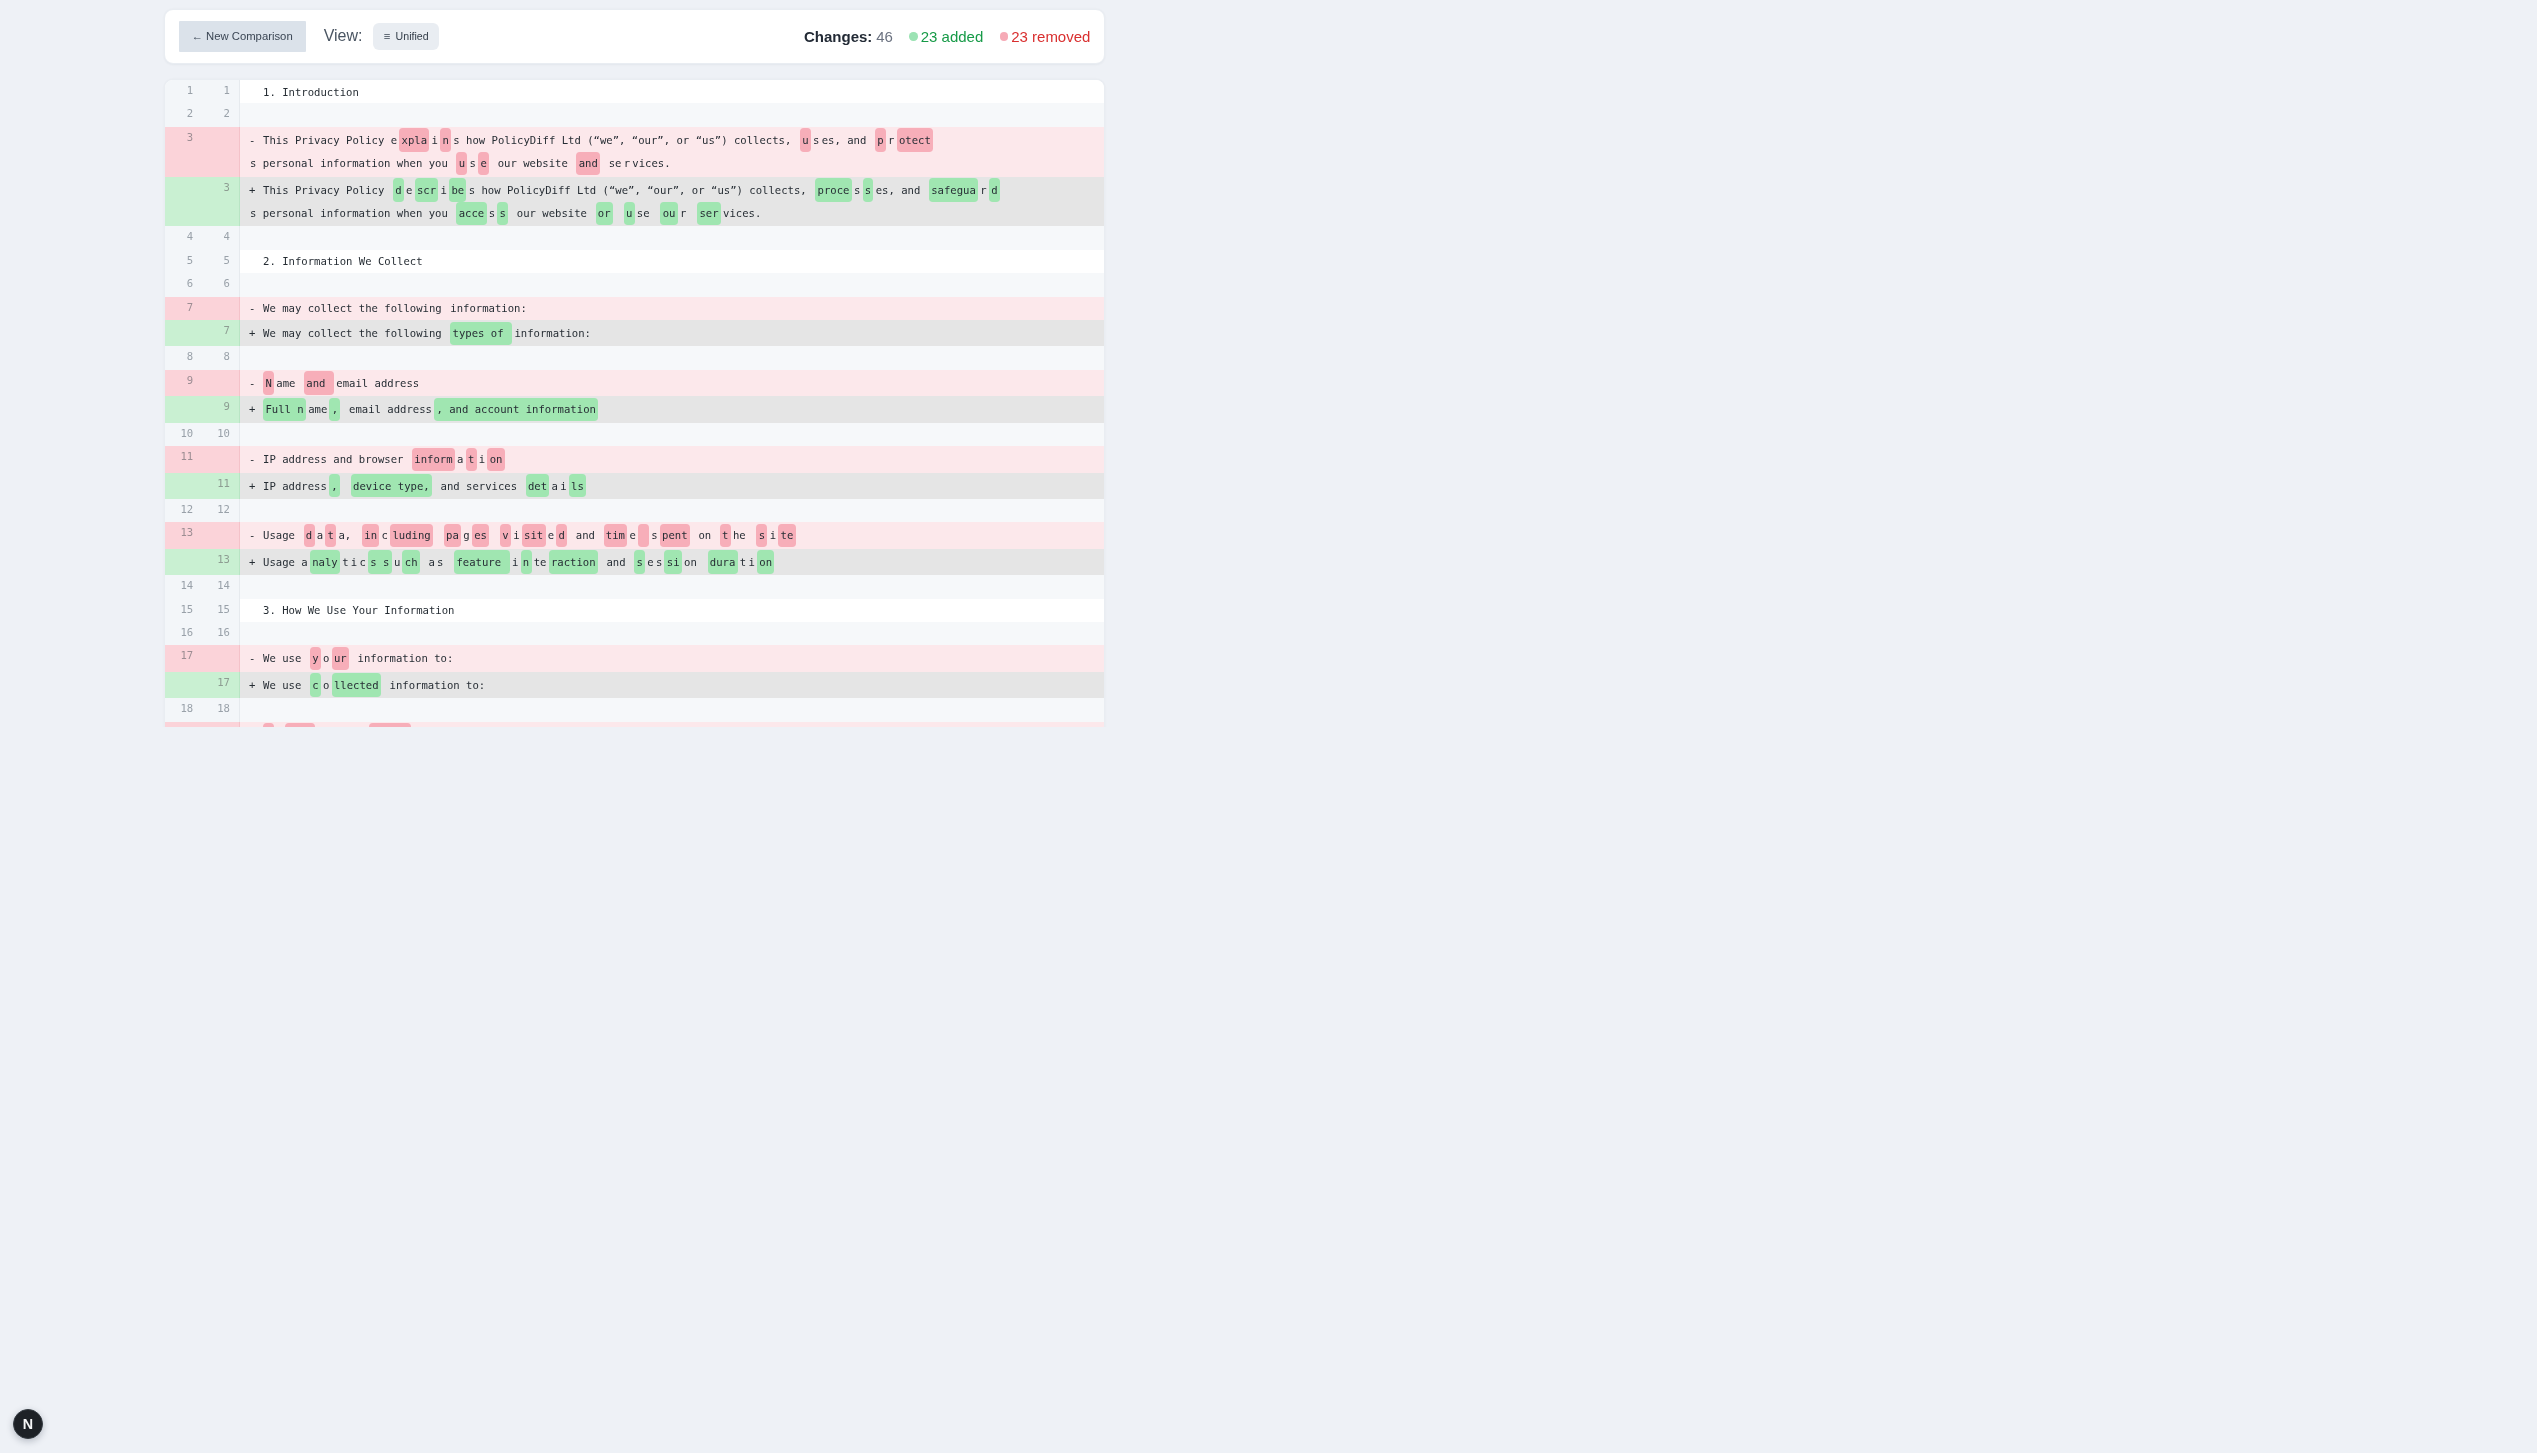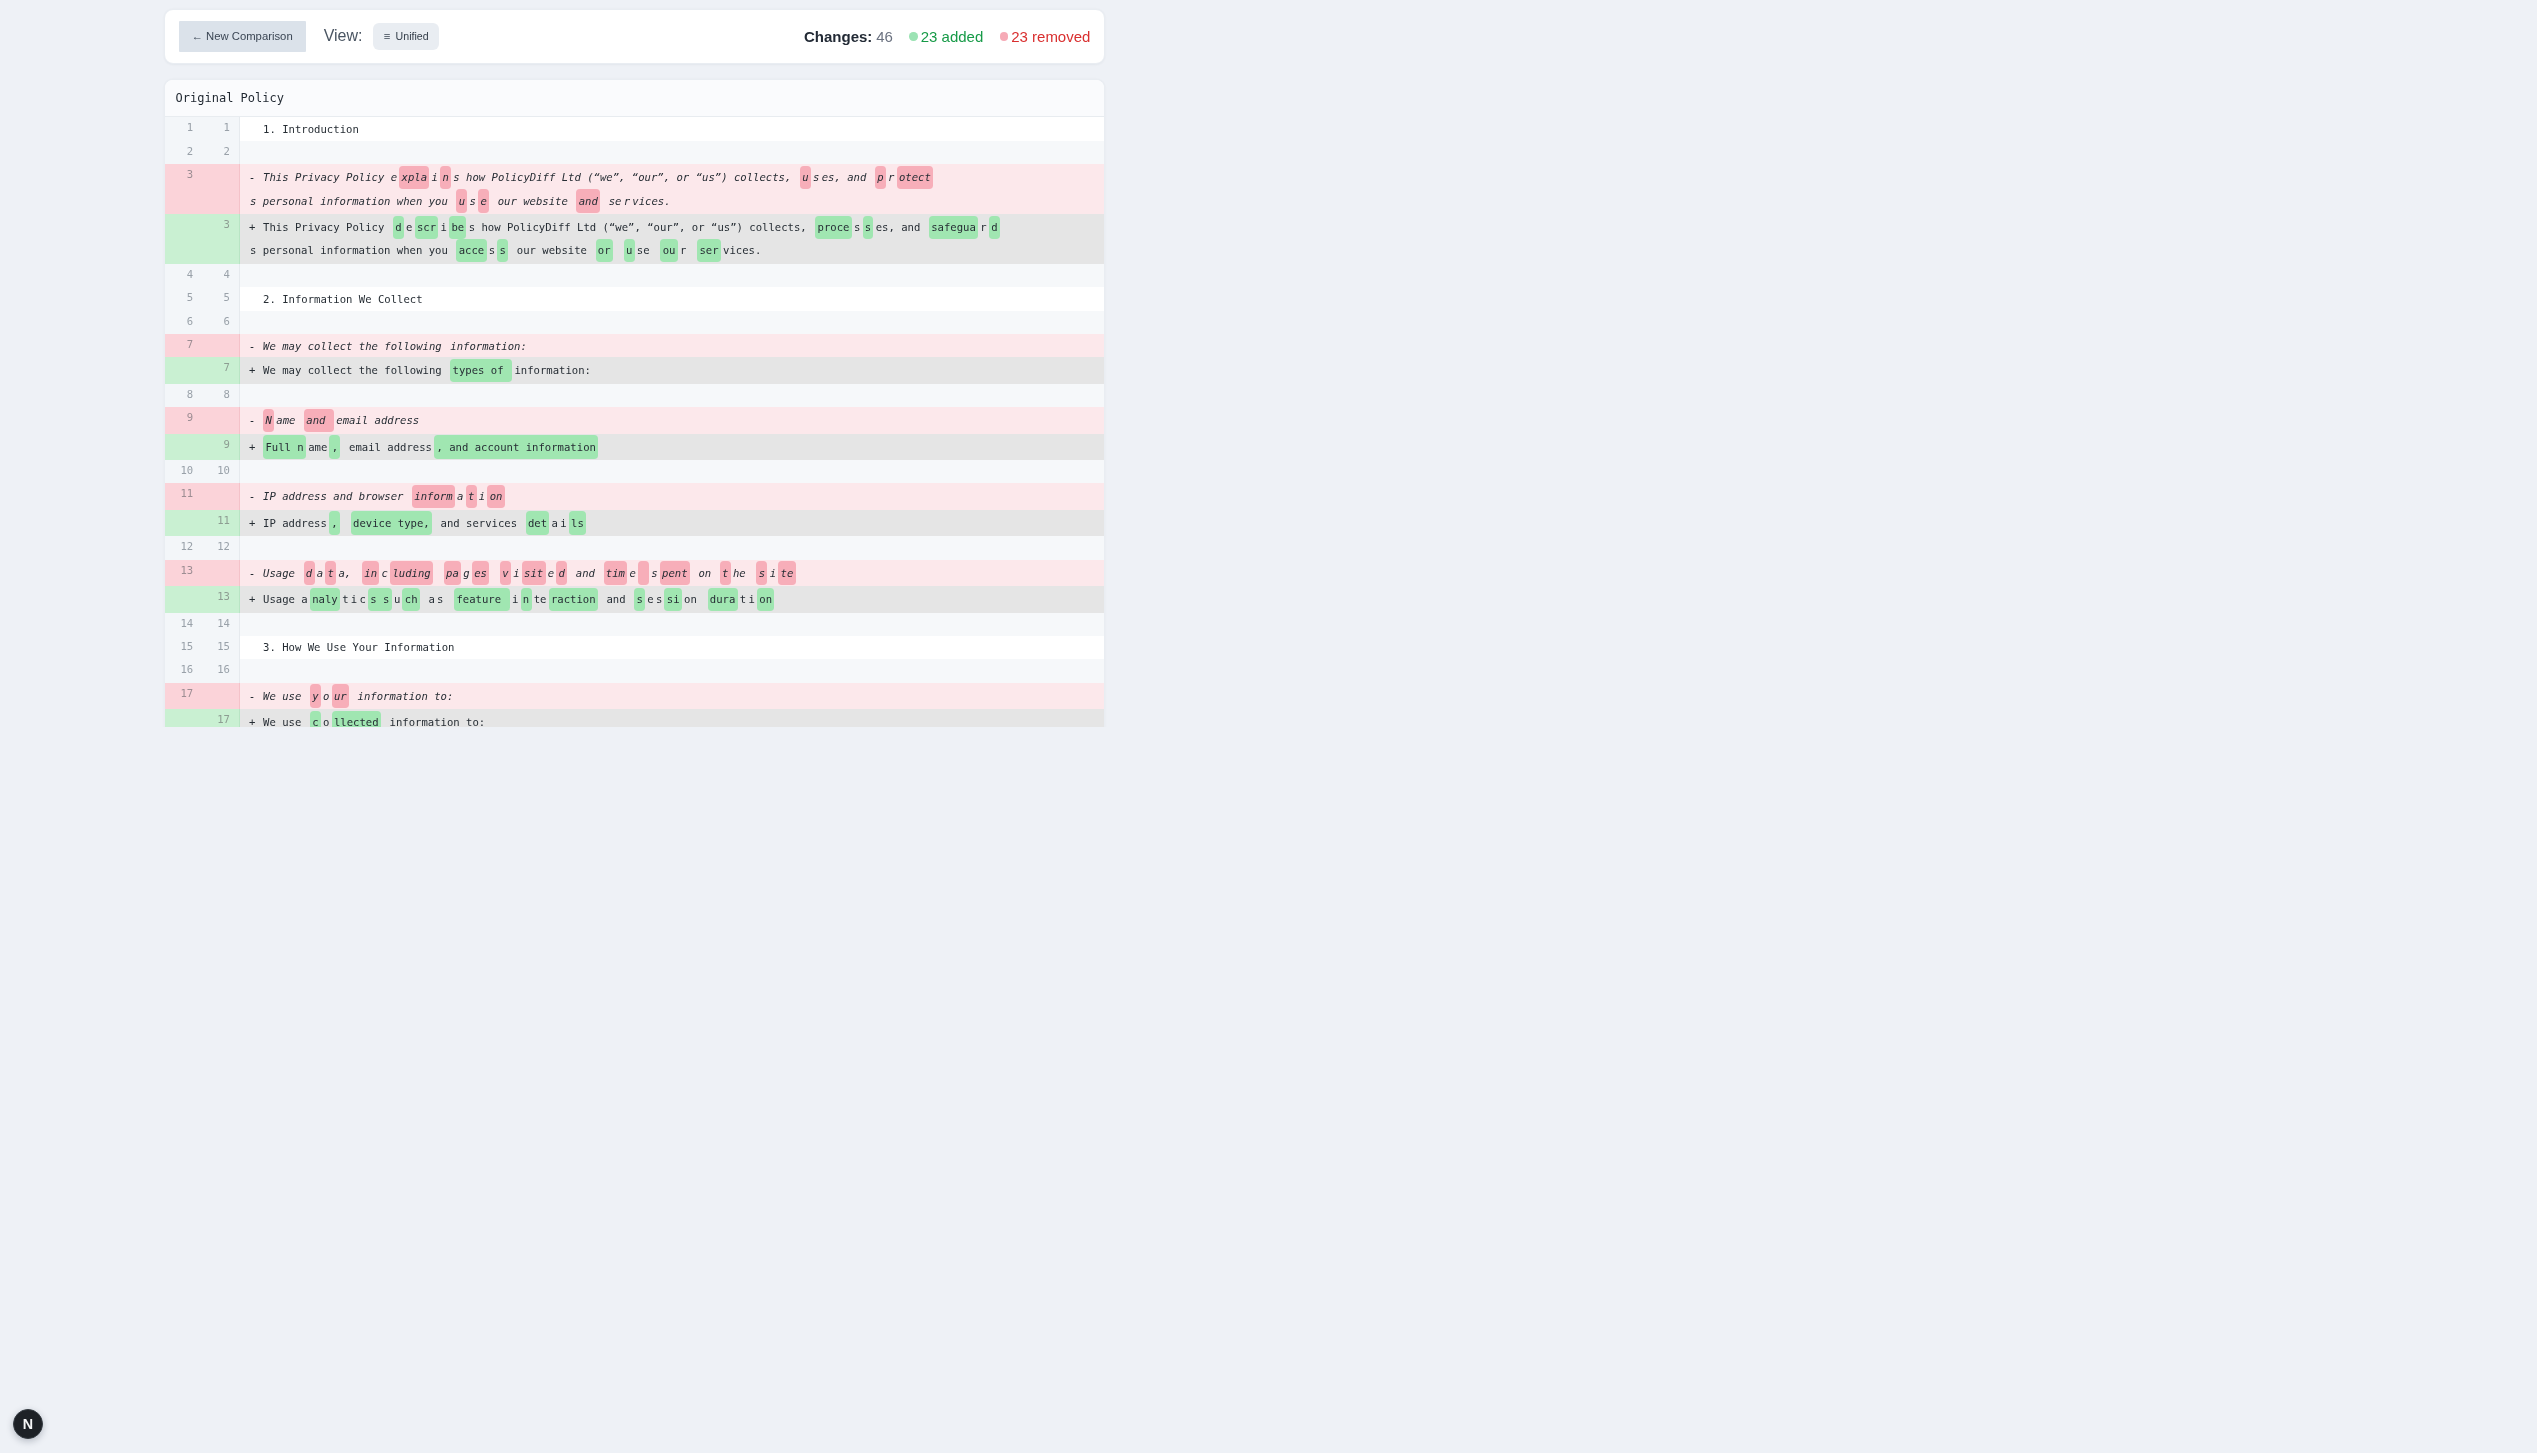--- a/index.html
+++ b/index.html
@@ -56,21 +56,21 @@
   }
 
   
   .diff-row{display:flex;font:10.6px/20.4px "DejaVu Sans Mono", monospace;color:#262d34;}
   .gutwrap{flex:0 0 73px;display:flex;border-right:0.8px solid #e6eaee;background:#f3f6f9;}
   .gut{width:35px;text-align:right;padding-right:6.8px;color:#99a1a9;box-sizing:border-box;user-select:none;}
   .gut2{width:39px;text-align:right;padding-right:9px;color:#99a1a9;box-sizing:border-box;user-select:none;}
   .rowbody{flex:1;padding:1.5px 12px 1.5px 9px;min-height:20.4px;}
   .context .rowbody{background:#ffffff;}
   .context-blank .rowbody{background:#f6f8fa;}
-  .removed .rowbody{background:#fce8eb;font-style:italic;}
+  .removed .rowbody{background:#fce8eb;}
   .added  .rowbody{background:#e5e5e5;}
   .removed .gutwrap{background:#fbd3d9;border-right-color:#f4c2c9;}
   .added  .gutwrap{background:#c9f0d2;border-right-color:#b8e5c4;}
   .removed .gut,.removed .gut2{color:#9d8d93;}
   .added .gut,.added .gut2{color:#8d9d92;}
   .prefix{display:inline-block;width:13px;white-space:pre;}
   .seg{display:inline-block;white-space:pre;margin:0 1.1px;}
   .seg.hl{padding:1.5px 2.3px;border-radius:3.8px;}
   .removed .seg.hl{background:#f7aeb9;}
   .added .seg.hl{background:#a0e6b1;}
@@ -107,21 +107,20 @@
         <span class="added-text">23 added</span>
       </span>
       <span class="chip">
         <span class="dot dot-removed"></span>
         <span class="removed-text">23 removed</span>
       </span>
     </div>
   </div>
 
   <div class="panel">
-    <div class="panel-header">Original Policy</div>
     <div id="diff-rows">
         <div class="diff-row context">
           <div class="gutwrap">
             <div class="gut">1</div>
             <div class="gut2">1</div>
           </div>
           <div class="rowbody"><span class="prefix"></span><span class="seg">1. Introduction</span></div>
         </div>
         <div class="diff-row context-blank">
           <div class="gutwrap">

